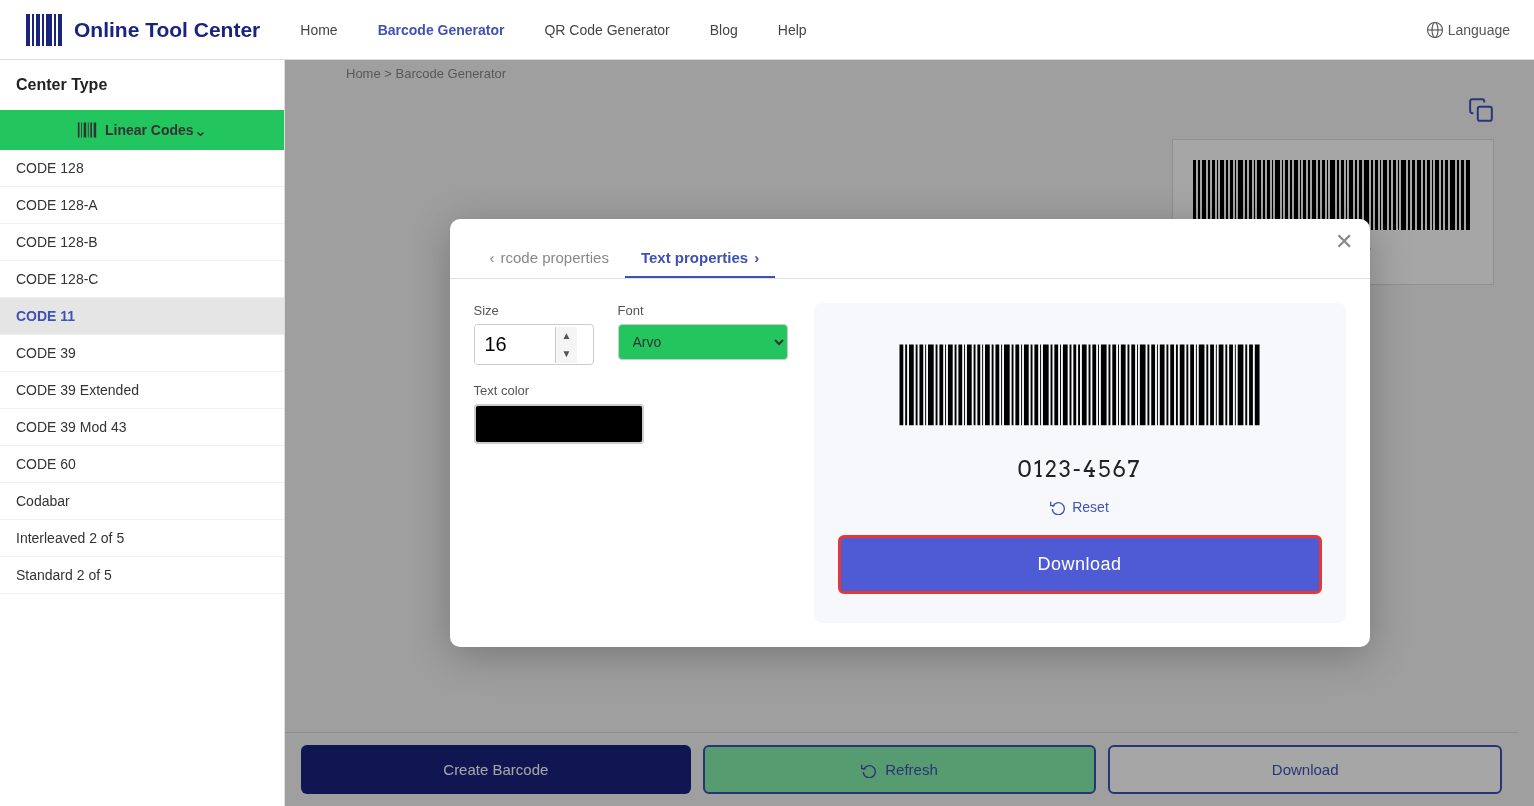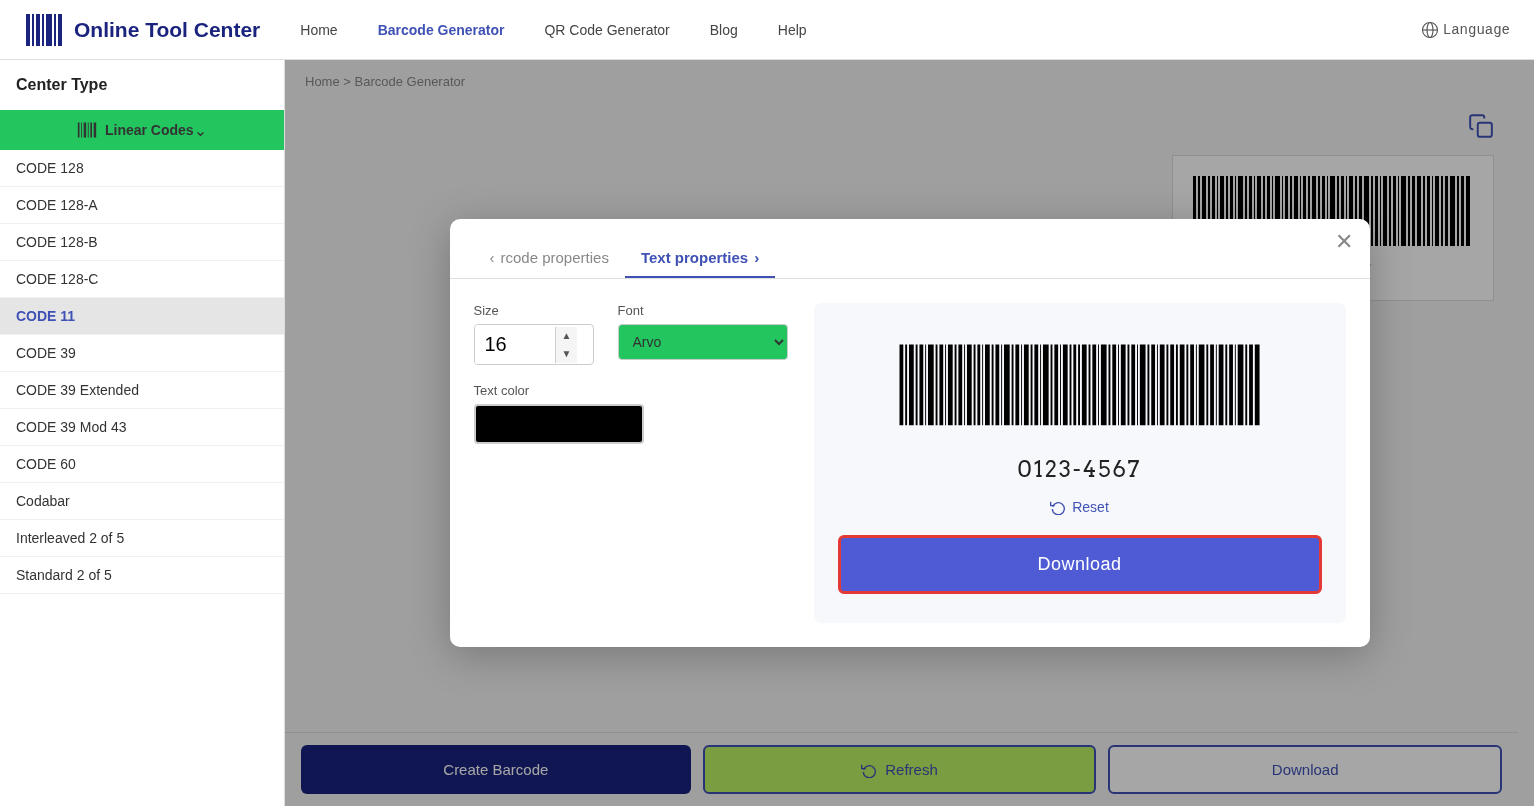--- a/index.html
+++ b/index.html
@@ -47,21 +47,20 @@
       font-weight: bold;
     }
     .lang-btn {
       display: flex;
       align-items: center;
       gap: 4px;
       font-size: 14px;
       color: #555;
       cursor: pointer;
       margin-left: auto;
-      font-family: Liberation Mono, monospace;
     }
 
     
     .main-container {
       display: flex;
       height: calc(100vh - 60px);
     }
 
     
     .sidebar {
@@ -107,23 +106,24 @@
     }
 
     
     .content-area {
       flex: 1;
       position: relative;
       background: #f5f5f5;
       overflow: hidden;
     }
     .breadcrumb {
-      padding: 14px 20px;
+      padding: 6px 20px;
       font-size: 13px;
       color: #555;
+      margin-left: 41px;
     }
     .breadcrumb span { color: #888; }
 
     
     .bg-barcode-area {
       display: flex;
       flex-direction: column;
       align-items: flex-end;
       padding-right: 40px;
       padding-top: 10px;
@@ -159,21 +159,21 @@
       background: #1a237e;
       color: white;
       border: none;
       border-radius: 6px;
       padding: 14px 24px;
       font-size: 15px;
       cursor: pointer;
       flex: 1;
     }
     .btn-refresh {
-      background: #bef264;
+      background: #86efac;
       color: #3f51b5;
       border: 2px solid #3f51b5;
       border-radius: 6px;
       padding: 14px 24px;
       font-size: 15px;
       cursor: pointer;
       flex: 1;
       display: flex;
       align-items: center;
       justify-content: center;

